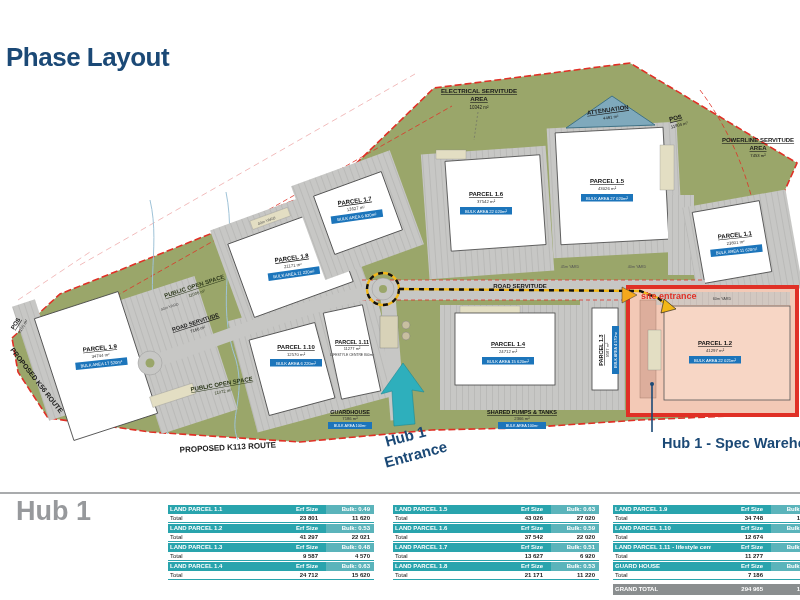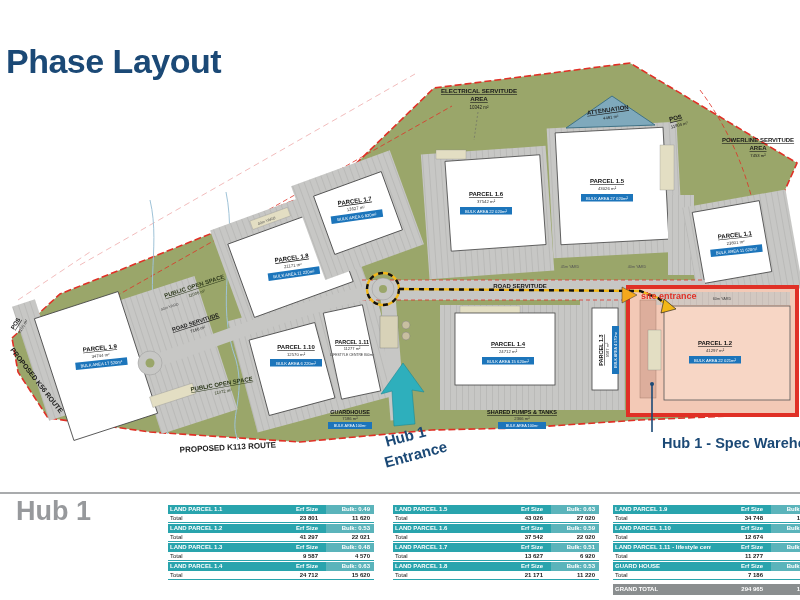--- a/index.html
+++ b/index.html
@@ -1,18 +1,18 @@
 <!DOCTYPE html>
 <html><head>
 <meta charset="utf-8">
 <style>
   html,body{margin:0;padding:0;background:#fff;}
   body{width:800px;height:600px;overflow:hidden;font-family:"Liberation Sans",sans-serif;}
   .page{position:relative;width:800px;height:600px;background:#ffffff;overflow:hidden;}
-  .page-title{position:absolute;left:6px;top:42px;font-size:34px;font-weight:bold;color:#1B4976;letter-spacing:-0.5px;z-index:5;}
+  .page-title{position:absolute;left:6px;top:42px;font-size:26px;font-weight:bold;color:#1B4976;letter-spacing:-0.5px;z-index:5;}
   .map-svg{position:absolute;left:0;top:0;width:800px;height:492px;z-index:1;}
   .map-svg text{font-family:"Liberation Sans",sans-serif;}
   .divider{position:absolute;left:0;top:492px;width:800px;height:2px;background:#A9ABAD;}
   .hub-title{position:absolute;left:16px;top:496px;font-size:27px;font-weight:bold;color:#97999C;}
   .tcol{position:absolute;top:505px;width:206px;}
   #tcol0{left:168px;} #tcol1{left:393px;} #tcol2{left:613px;}
   .grp{margin-bottom:1px;}
   .grp-h{display:flex;background:#29A4AD;color:#fff;font-size:6px;font-weight:bold;height:8.5px;line-height:8.5px;}
   .grp-h .n{flex:1;padding-left:2px;white-space:nowrap;overflow:hidden;}
   .cell-e{width:52px;text-align:right;padding-right:6px;white-space:nowrap;}

